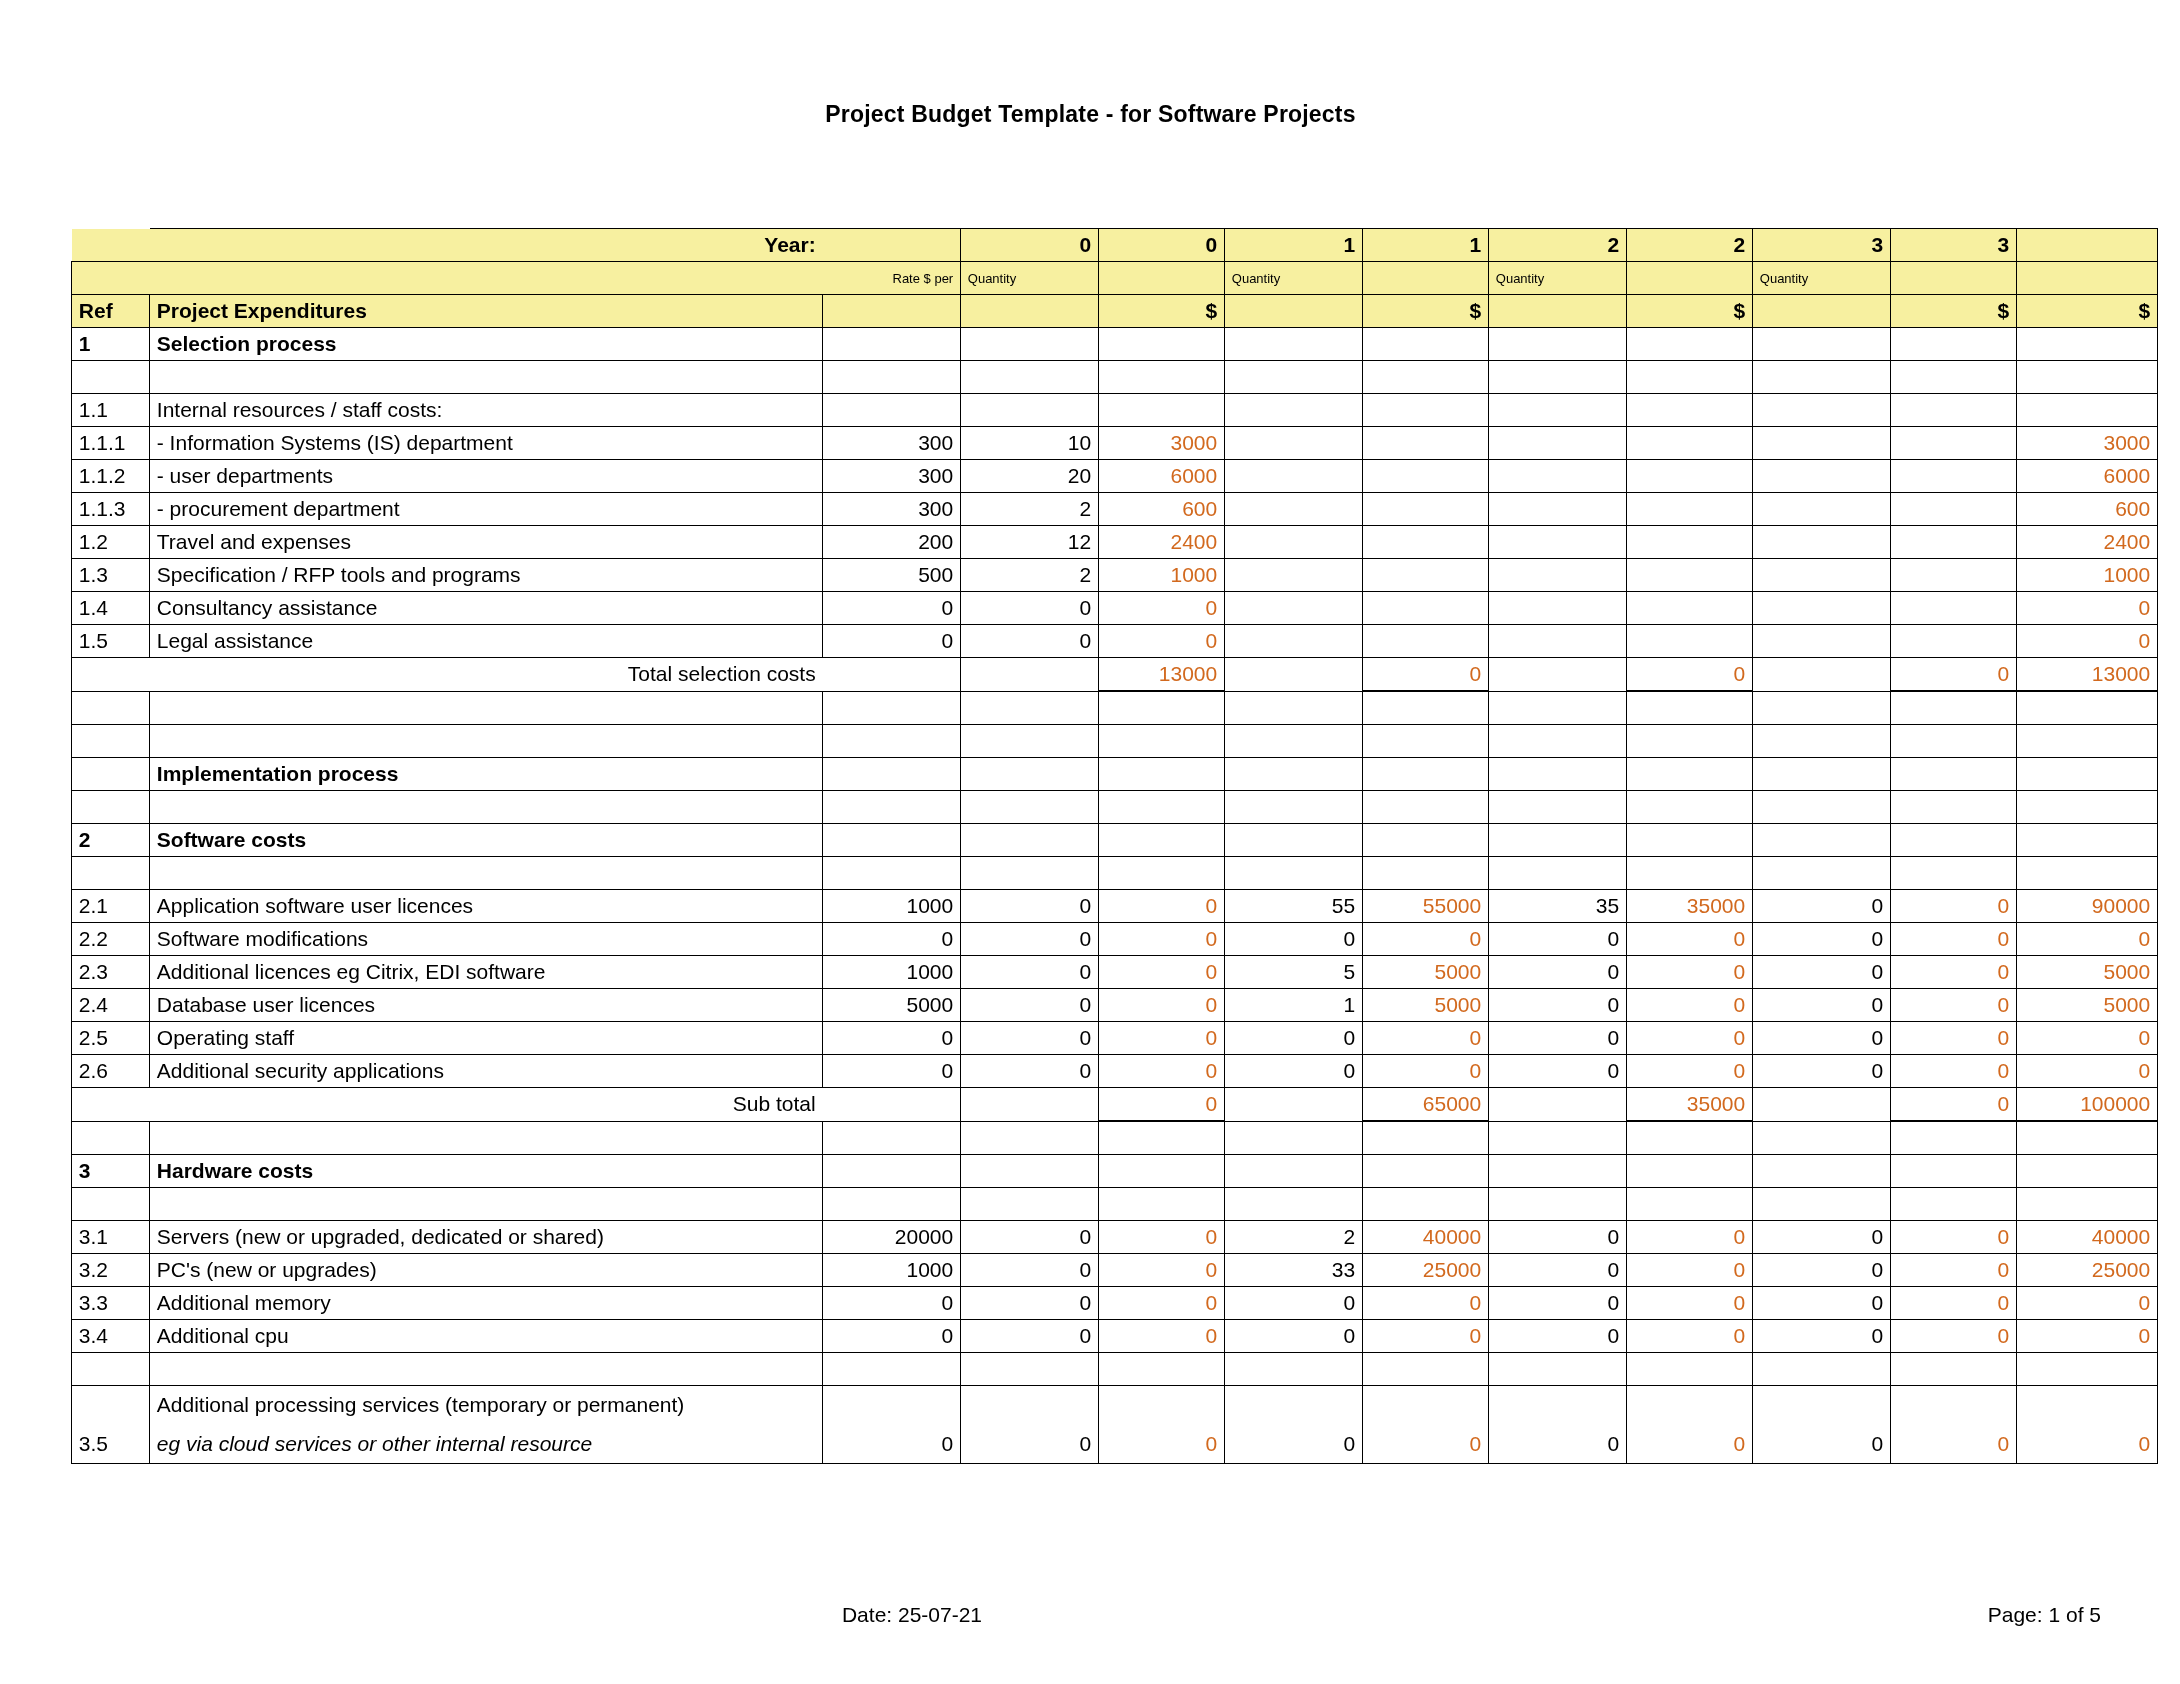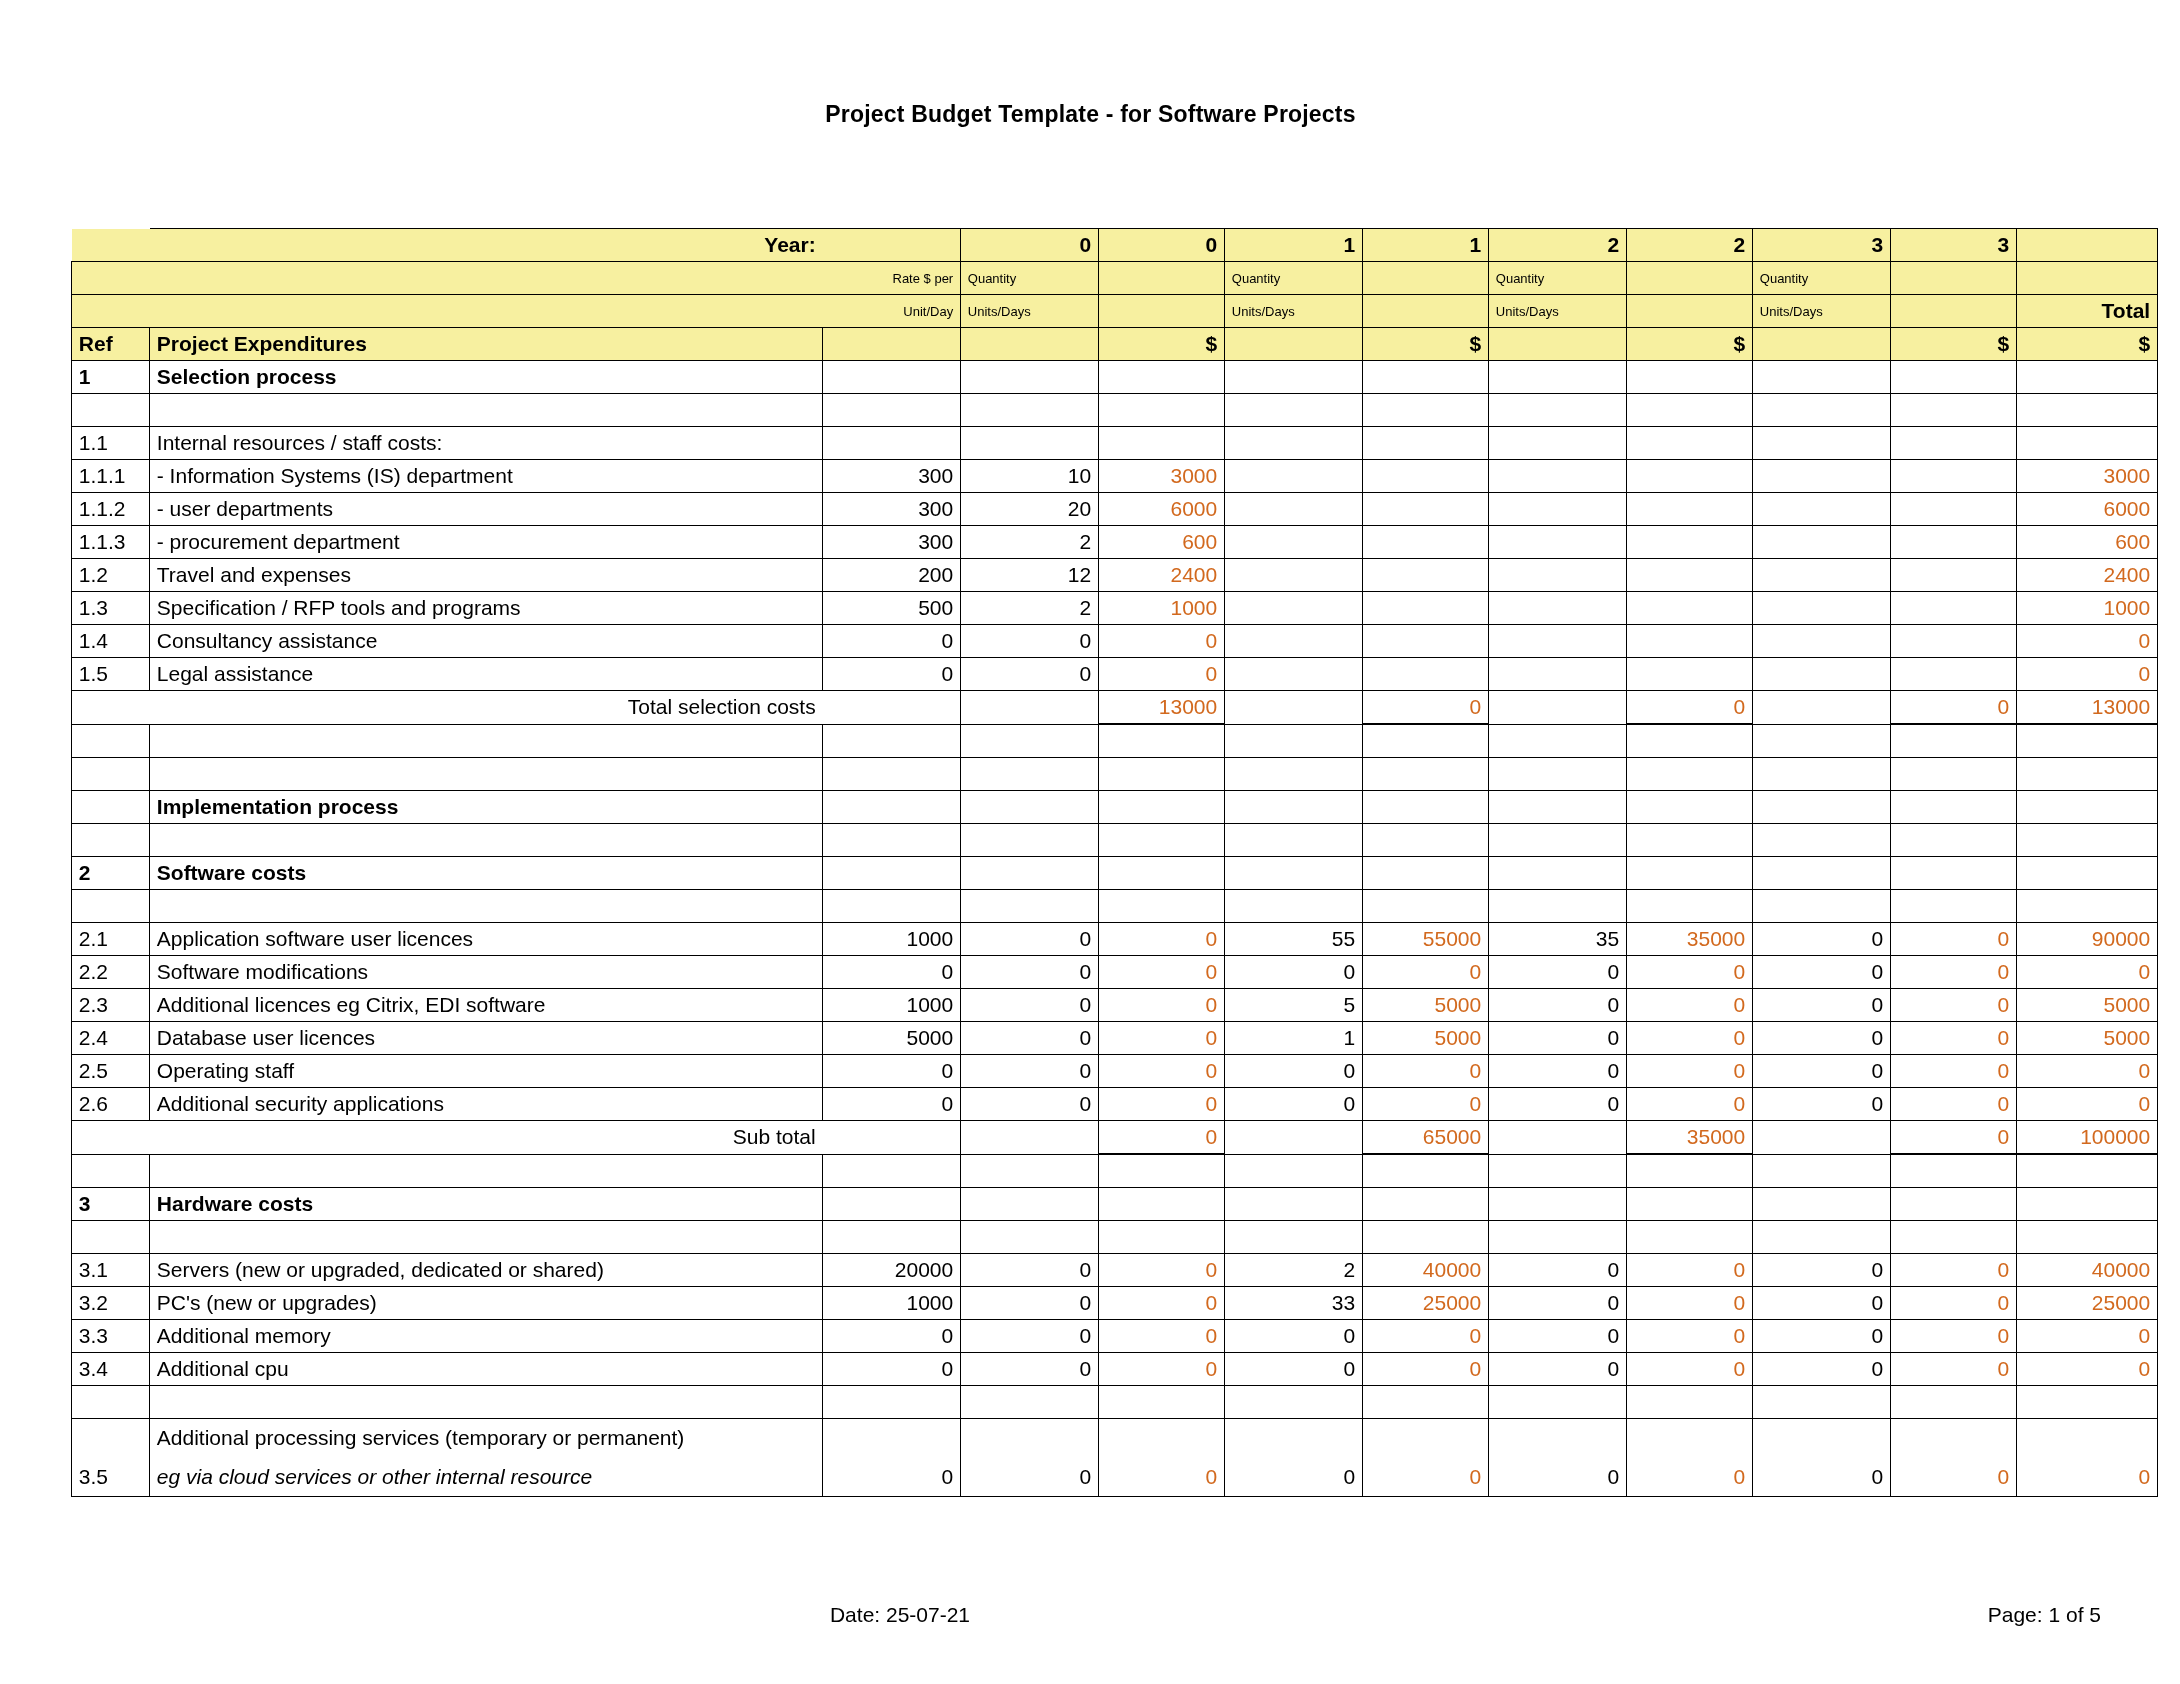--- a/index.html
+++ b/index.html
@@ -83,20 +83,21 @@
     bottom: 82px;
     left: 0;
     width: 2181px;
     font-size: 21px;
   }
   .footer .date {
     position: absolute;
     left: 0;
     width: 1800px;
     text-align: center;
+    padding-left: 12px;
   }
   .footer .page-no {
     position: absolute;
     right: 80px;
     top: 0;
   }
   .hdr-row-1 td { height: 37px; text-align: right; }
   .hdr-sub td { height: 36px; }
 </style>
 </head>
@@ -147,34 +148,20 @@
           <td class="hdr-yellow"></td>
           <td class="hdr-yellow left small">Quantity</td>
           <td class="hdr-yellow"></td>
           <td class="hdr-yellow left small">Quantity</td>
           <td class="hdr-yellow"></td>
           <td class="hdr-yellow left small">Quantity</td>
           <td class="hdr-yellow"></td>
           <td class="hdr-yellow"></td>
         </tr>
 
-        <tr class="hdr-yellow hdr-sub">
-          <td class="hdr-yellow" style="border-right:none;"></td>
-          <td class="hdr-yellow" style="border-left:none;border-right:none;"></td>
-          <td class="hdr-yellow right small" style="border-left:none;">Unit/Day</td>
-          <td class="hdr-yellow left small">Units/Days</td>
-          <td class="hdr-yellow"></td>
-          <td class="hdr-yellow left small">Units/Days</td>
-          <td class="hdr-yellow"></td>
-          <td class="hdr-yellow left small">Units/Days</td>
-          <td class="hdr-yellow"></td>
-          <td class="hdr-yellow left small">Units/Days</td>
-          <td class="hdr-yellow"></td>
-          <td class="hdr-yellow right bold">Total</td>
-        </tr>
 
         <tr class="hdr-yellow hdr-sub">
           <td class="hdr-yellow bold">Ref</td>
           <td class="hdr-yellow bold">Project Expenditures</td>
           <td class="hdr-yellow"></td>
           <td class="hdr-yellow"></td>
           <td class="hdr-yellow right bold">$</td>
           <td class="hdr-yellow"></td>
           <td class="hdr-yellow right bold">$</td>
           <td class="hdr-yellow"></td>

